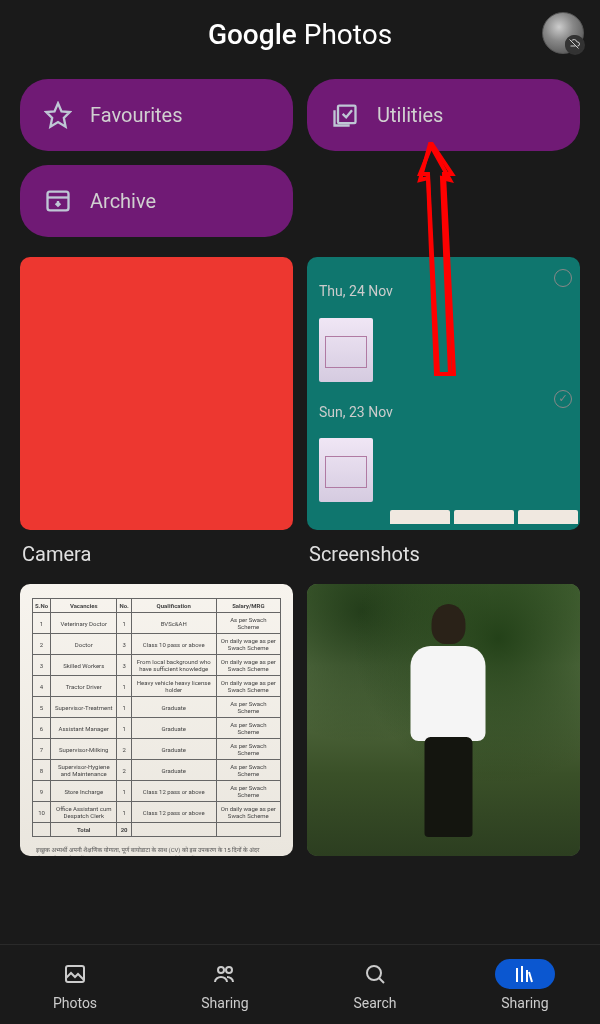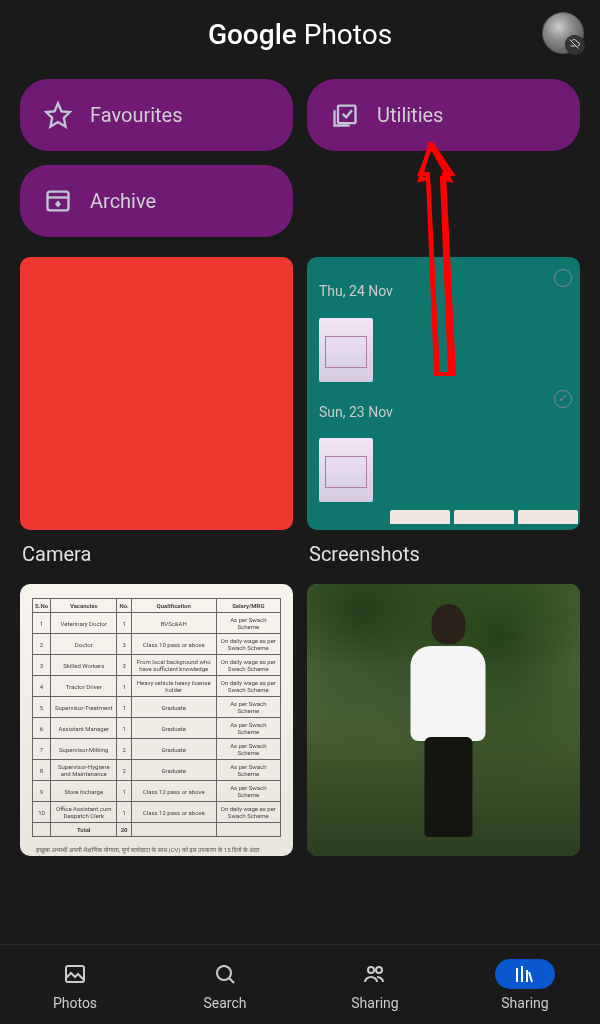--- a/index.html
+++ b/index.html
@@ -472,35 +472,35 @@
         <svg viewBox="0 0 24 24" fill="none" stroke="#ccc" stroke-width="2">
           <rect x="3" y="4" width="18" height="16" rx="2"></rect>
           <path d="M3 16l5-5 4 4 3-3 6 6"></path>
         </svg>
       </div>
     <span>Photos</span>
   </div>
   <div class="nav-item">
     <div class="nav-icon-wrap">
         <svg viewBox="0 0 24 24" fill="none" stroke="#ccc" stroke-width="2">
-          <circle cx="11" cy="11" r="7"></circle>
-          <path d="M21 21l-5-5"></path>
-        </svg>
-      </div>
-    <span>Search</span>
-  </div>
-  <div class="nav-item">
-    <div class="nav-icon-wrap">
-        <svg viewBox="0 0 24 24" fill="none" stroke="#ccc" stroke-width="2">
           <circle cx="8" cy="8" r="3"></circle>
           <circle cx="16" cy="8" r="3"></circle>
           <path d="M2 20c0-3 3-5 6-5s6 2 6 5M14 15c3 0 6 2 6 5"></path>
         </svg>
       </div>
     <span>Sharing</span>
+  </div>
+  <div class="nav-item">
+    <div class="nav-icon-wrap">
+        <svg viewBox="0 0 24 24" fill="none" stroke="#ccc" stroke-width="2">
+          <circle cx="11" cy="11" r="7"></circle>
+          <path d="M21 21l-5-5"></path>
+        </svg>
+      </div>
+    <span>Search</span>
   </div>
   <div class="nav-item active">
     <div class="nav-icon-wrap">
         <svg viewBox="0 0 24 24" fill="none" stroke="#fff" stroke-width="2">
           <path d="M4 20V6M9 20V4M14 20V8M19 20l-3-10"></path>
         </svg>
       </div>
     <span>Sharing</span>
   </div>
 </div>

